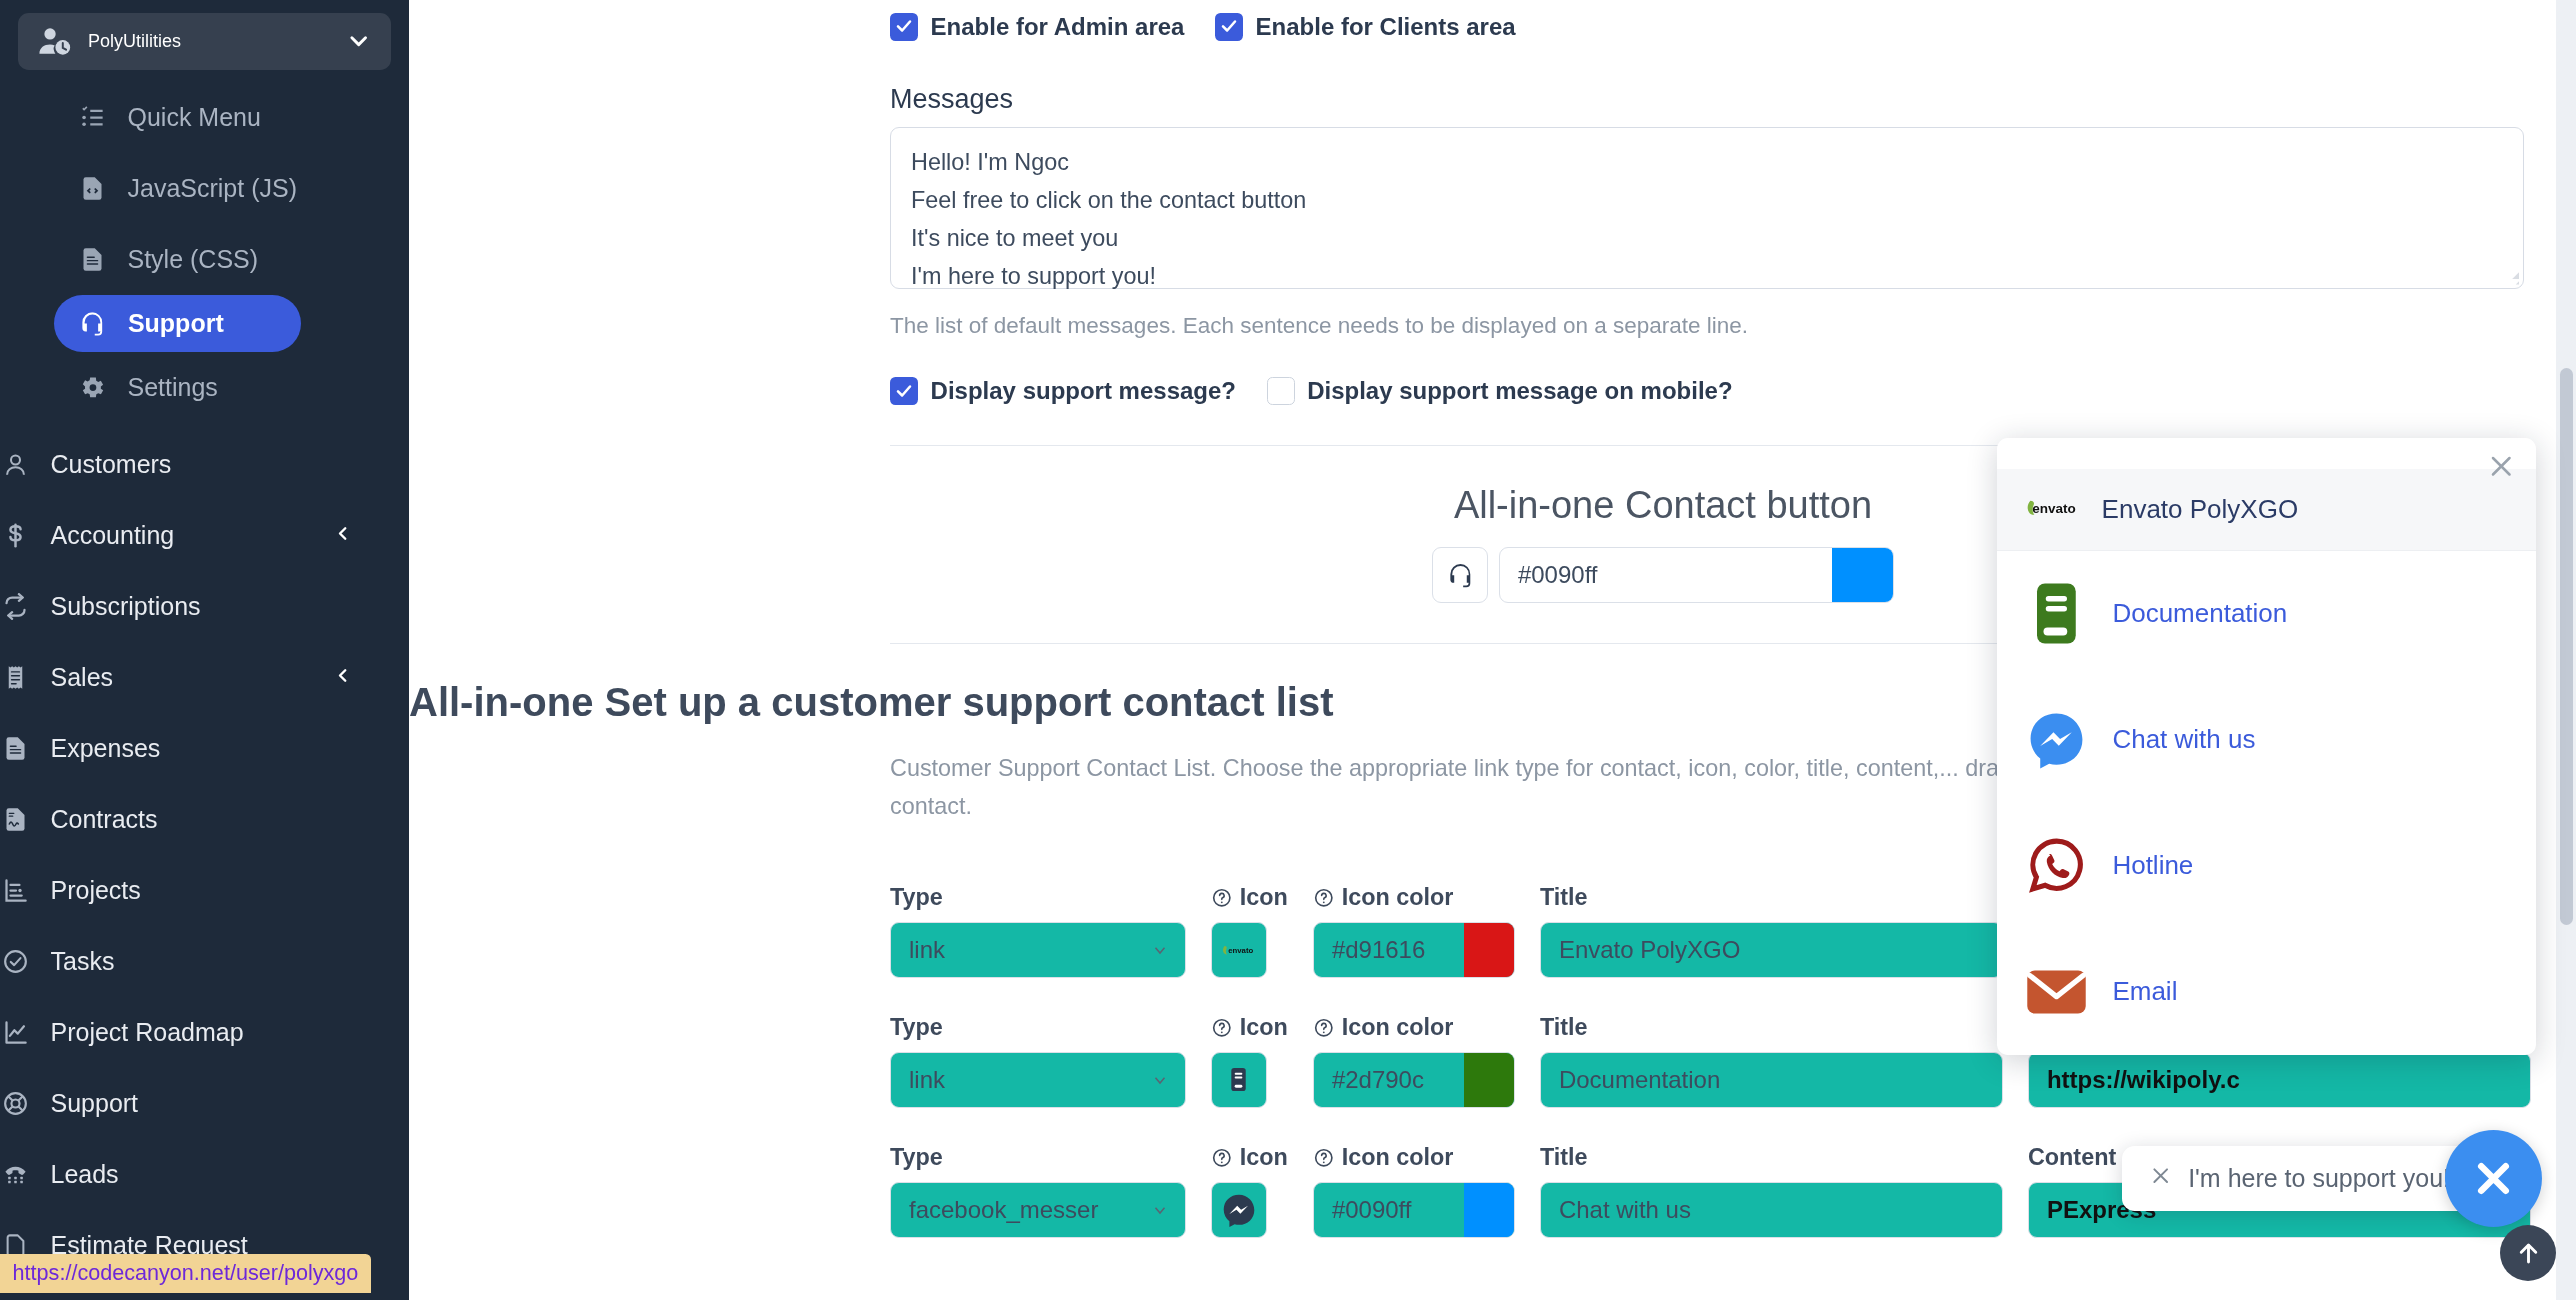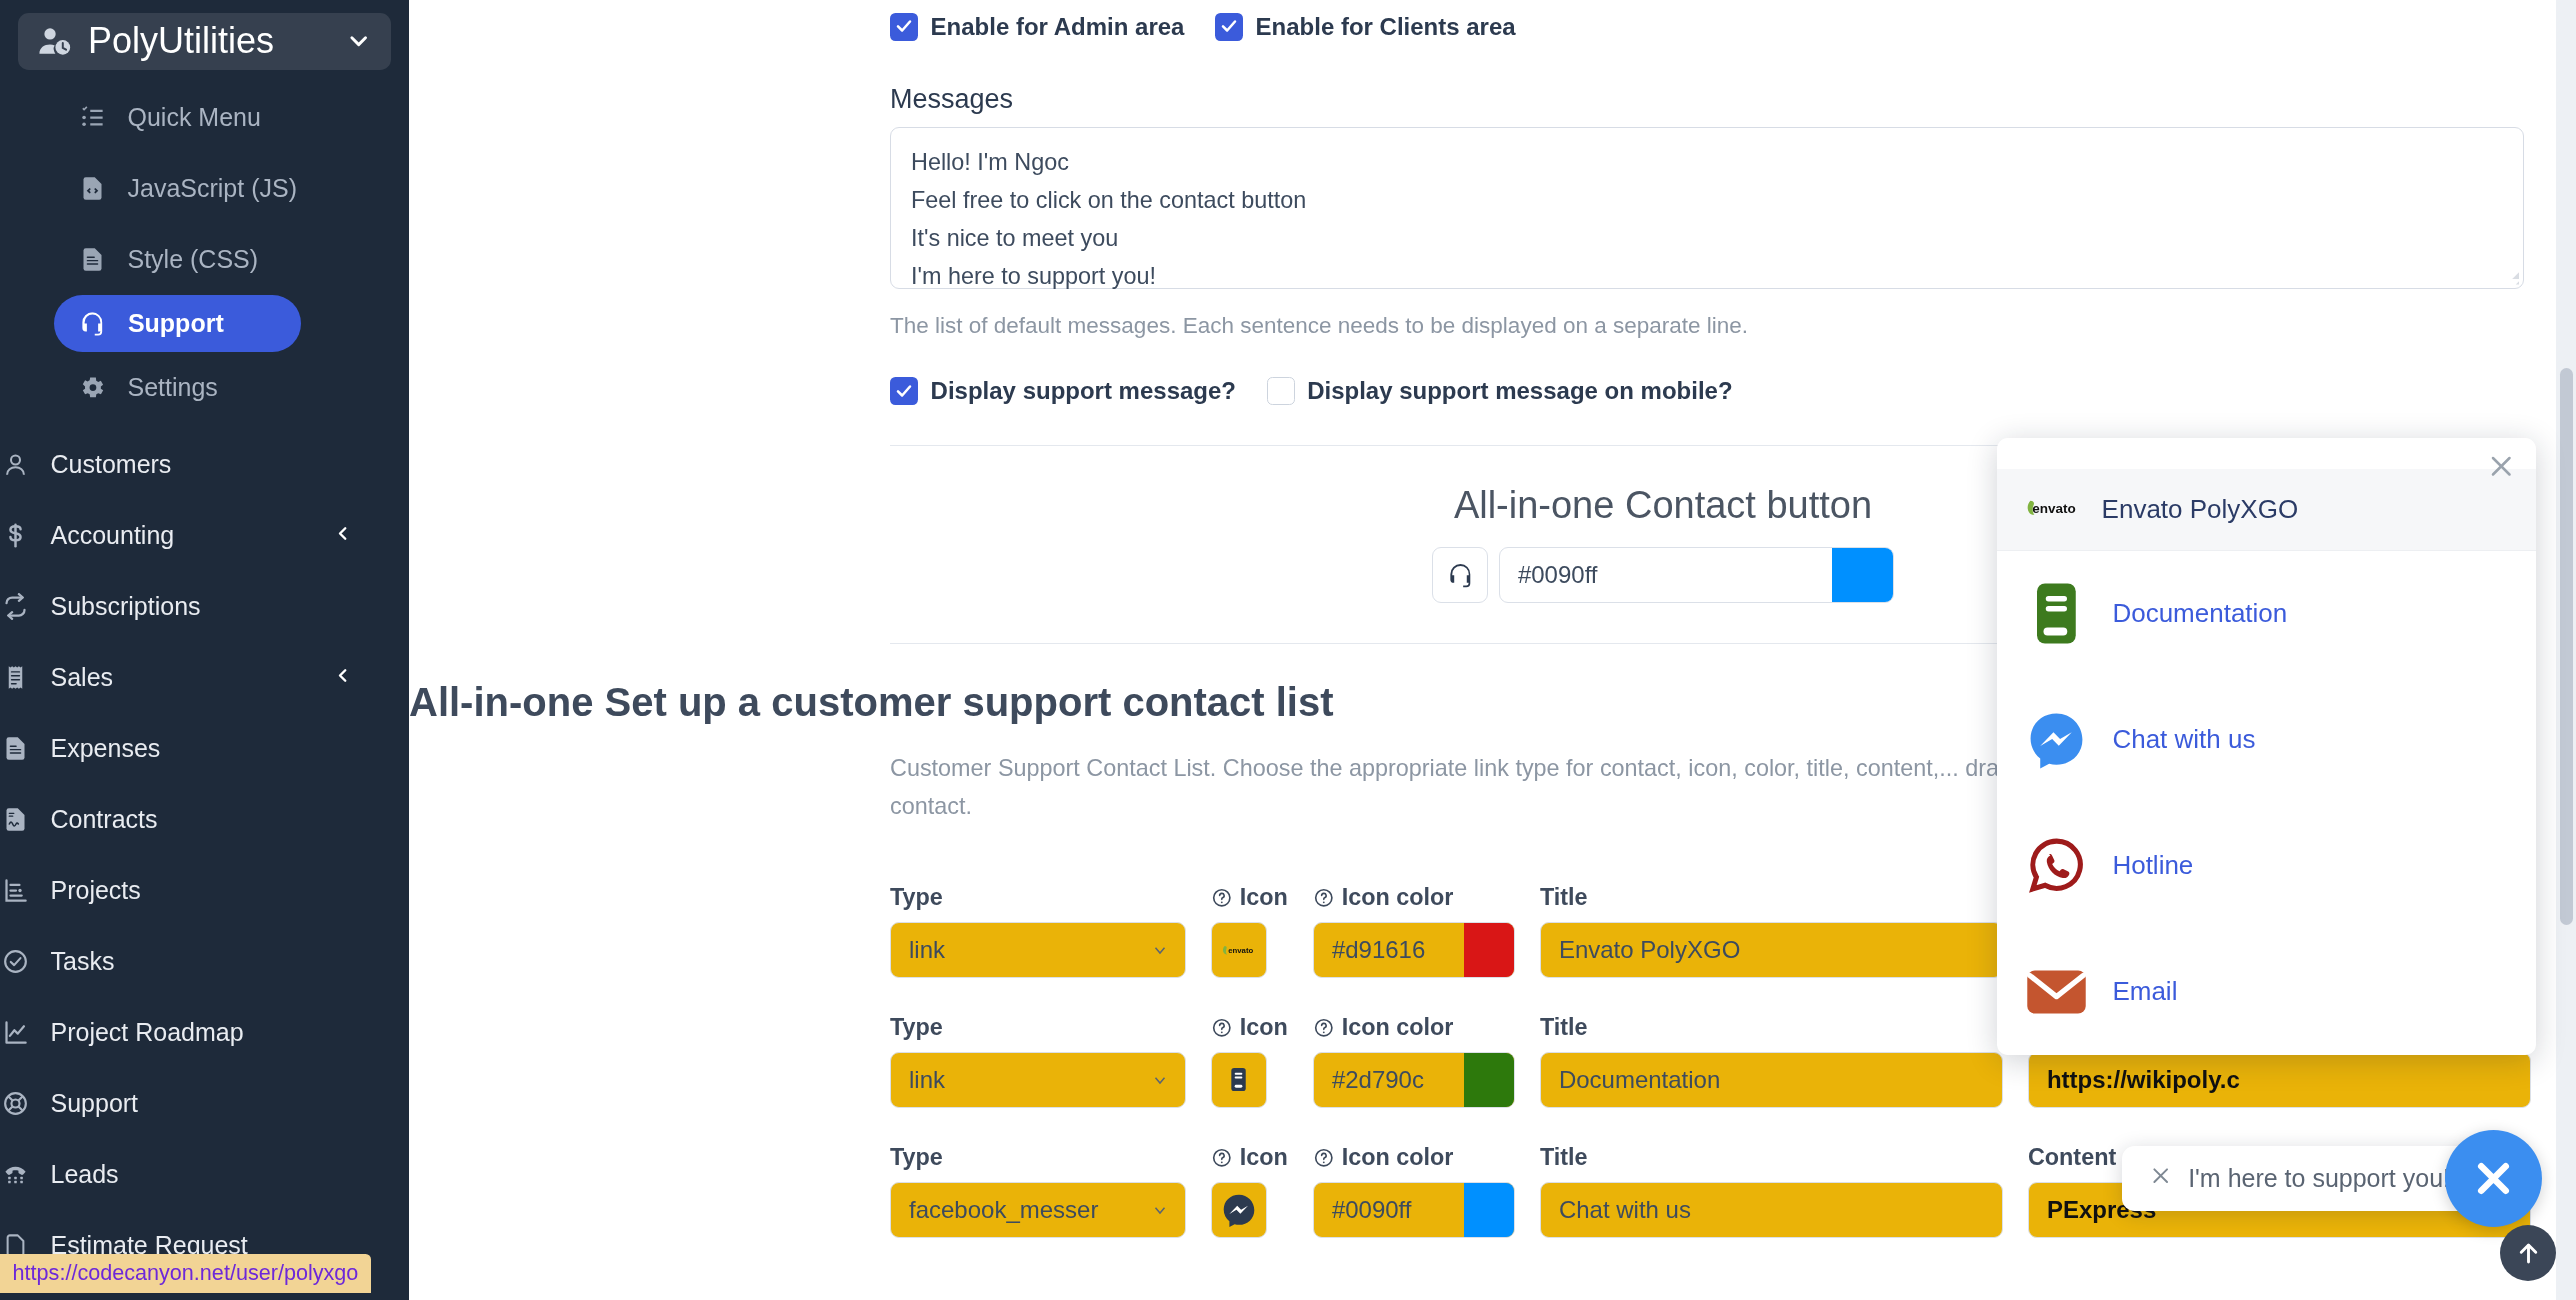--- a/index.html
+++ b/index.html
@@ -23,21 +23,21 @@
     margin: 12.6px 18px 9px 18px;
     height: 57px;
     background: #36404f;
     border-radius: 10.8px;
     display: flex; align-items: center;
     padding: 0 20px;
     cursor: pointer;
   }
   .brand-icon { width: 34px; height: 34px; flex: 0 0 34px; display: flex; align-items:center; justify-content:center; }
   .brand-label {
-    color: #ffffff; font-size: 36px; margin-left: 16px; flex: 1;
+    color: #ffffff; font-size: 18px; margin-left: 16px; flex: 1;
     white-space: nowrap;
   }
   .brand-chev { width: 25px; display:flex; align-items:center; justify-content:center; }
 
   .nav-sub { padding: 3.6px 0 5.4px 0; }
   .nav-item {
     display: flex; align-items: center;
     height: 71px;
     cursor: pointer;
     position: relative;
@@ -146,21 +146,21 @@
 
   
   .rows { margin-top: 23.4px; }
   .crow { display: flex; align-items: flex-end; padding-left: 481px; height: 130px; }
   .col { margin-right: 25px; }
   .col .clabel {
     font-size: 23.4px; color: #3e4a5c; font-weight: 600; display:flex; align-items:center; gap:7.2px;
     margin-bottom: 10.8px; white-space: nowrap;
   }
   .ctl {
-    height: 56px; border: 0.9px solid #dbe0e8; border-radius: 9px; background: #eab308;
+    height: 56px; border: 0.9px solid #dbe0e8; border-radius: 9px; background: #14b8a6;
     display:flex; align-items:center; font-size: 24px; color: #3d4b5e;
   }
   .sel { width: 296px; padding-left: 18px; justify-content: space-between; padding-right: 16px; cursor:pointer; }
   .iconbox { width: 56px; justify-content:center; }
   .colorfield { width: 202px; overflow:hidden; }
   .colorfield .val { flex: 1; padding-left: 18px; }
   .colorfield .swatch { width: 50px; height: 100%; }
   .titlefield { width: 463px; padding-left: 18px; }
   .contentfield { width: 503px; padding-left: 18px; font-weight: 700; color:#111; }
 

